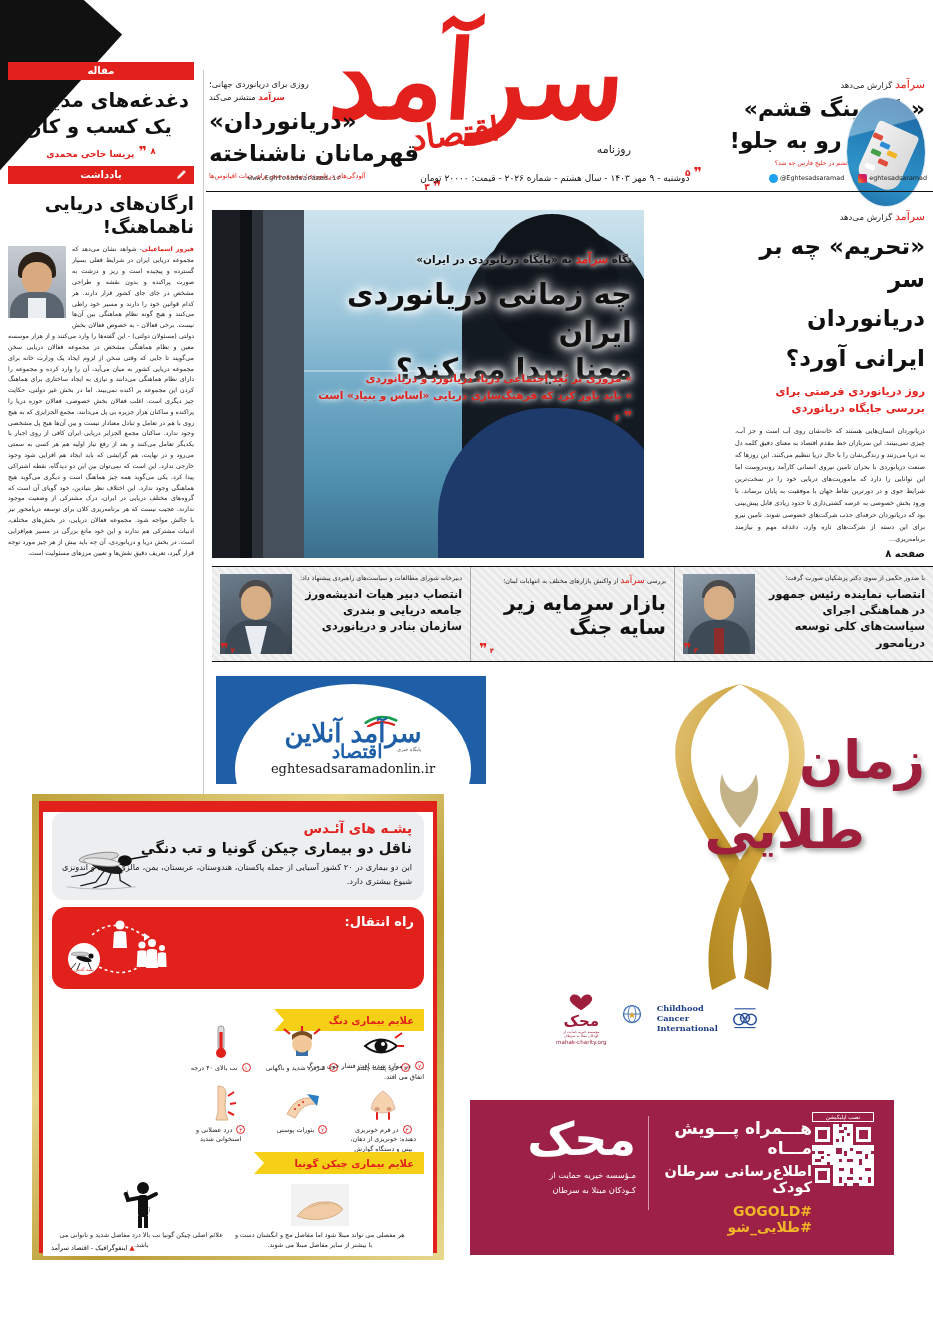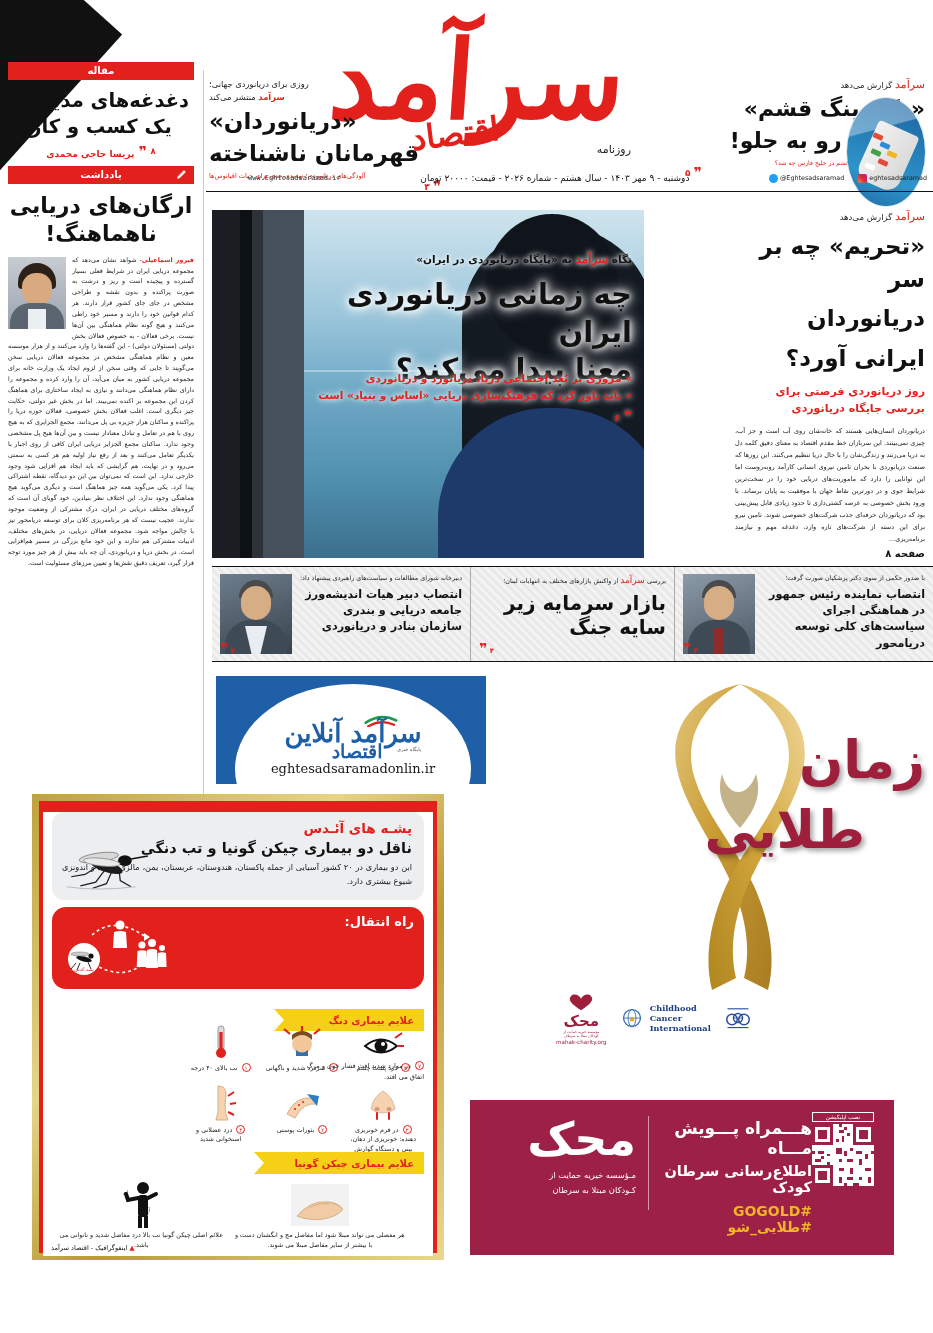--- a/index.html
+++ b/index.html
@@ -89,21 +89,21 @@
   .ribbon{
     background:#e2211c; color:#fff; font-size:10px; font-weight:bold;
     text-align:center; padding:3px 0 4px; position:relative; margin-bottom:8px;
   }
   .ribbon .corner-ico{
     position:absolute; right:6px; top:2px; width:12px; height:12px;
   }
   .lc-title{ font-size:19.5px; font-weight:bold; color:#111; text-align:center; line-height:1.35; letter-spacing:-.4px;}
   .lc-byline{ font-size:9px; color:#e2211c; font-weight:bold; text-align:center; margin-top:5px; }
   .lc-pg{ font-size:8.5px; color:#e2211c; font-weight:bold; }
-  .lc-note-title{ font-size:22px; font-weight:bold; color:#111; text-align:center; line-height:1.3; margin:2px 0 6px;}
+  .lc-note-title{ font-size:18px; font-weight:bold; color:#111; line-height:1.3; margin:2px 0 6px;}
   .lc-photo{
     float:left; width:58px; height:72px; margin:2px 6px 3px 0;
     background:linear-gradient(#c8ccd3,#9aa3ad);
     position:relative; overflow:hidden;
   }
   .ph-hair{ position:absolute; left:10px; top:6px; width:38px; height:26px; background:#2b2118; border-radius:19px 19px 4px 4px;}
   .ph-face{ position:absolute; left:14px; top:16px; width:30px; height:32px; background:#d9a97f; border-radius:14px;}
   .ph-body{ position:absolute; left:2px; bottom:0; width:54px; height:26px; background:#5b6570; border-radius:20px 20px 0 0;}
   .ph-shirt{ position:absolute; left:20px; bottom:0; width:18px; height:20px; background:#eceff2;}
   .lc-body{
@@ -225,21 +225,21 @@
   }
   .gt1{ right:8px;  top:62px;  font-size:52px; }
   .gt2{ right:68px; top:132px; font-size:52px; }
   .gt3{ right:128px;top:198px; font-size:52px; }
 
   .mahak-logos{ position:absolute; left:556px; top:990px; width:240px; height:56px; display:flex; align-items:center; gap:12px; direction:ltr;}
   .ml-mahak{ display:flex; flex-direction:column; align-items:center; }
   .ml-mahak .m-fa{ font-size:15px; font-weight:bold; color:#9d1f3c; letter-spacing:-1px; }
   .ml-mahak .m-tiny{ font-size:3.6px; color:#9d1f3c; }
   .ml-mahak .m-url{ font-size:5.6px; color:#9d1f3c; margin-top:1px;}
-  .cci{ display:flex; align-items:flex-end; gap:5px; }
+  .cci{ display:flex; align-items:flex-start; gap:12px; }
   .cci-globe{ width:26px; height:26px; }
   .cci-txt{ font-family:"DejaVu Serif","Liberation Serif",serif; font-size:8.2px; color:#1c3d84; line-height:1.22; font-weight:bold; text-align:left;}
   .sio-mark{ width:30px; height:30px; }
 
   
   .mahak-banner{
     position:absolute; left:470px; top:1100px; width:424px; height:155px;
     background:#9d2146; color:#fff; display:flex; flex-direction:row-reverse; align-items:flex-start;
     padding:12px 14px;
   }

